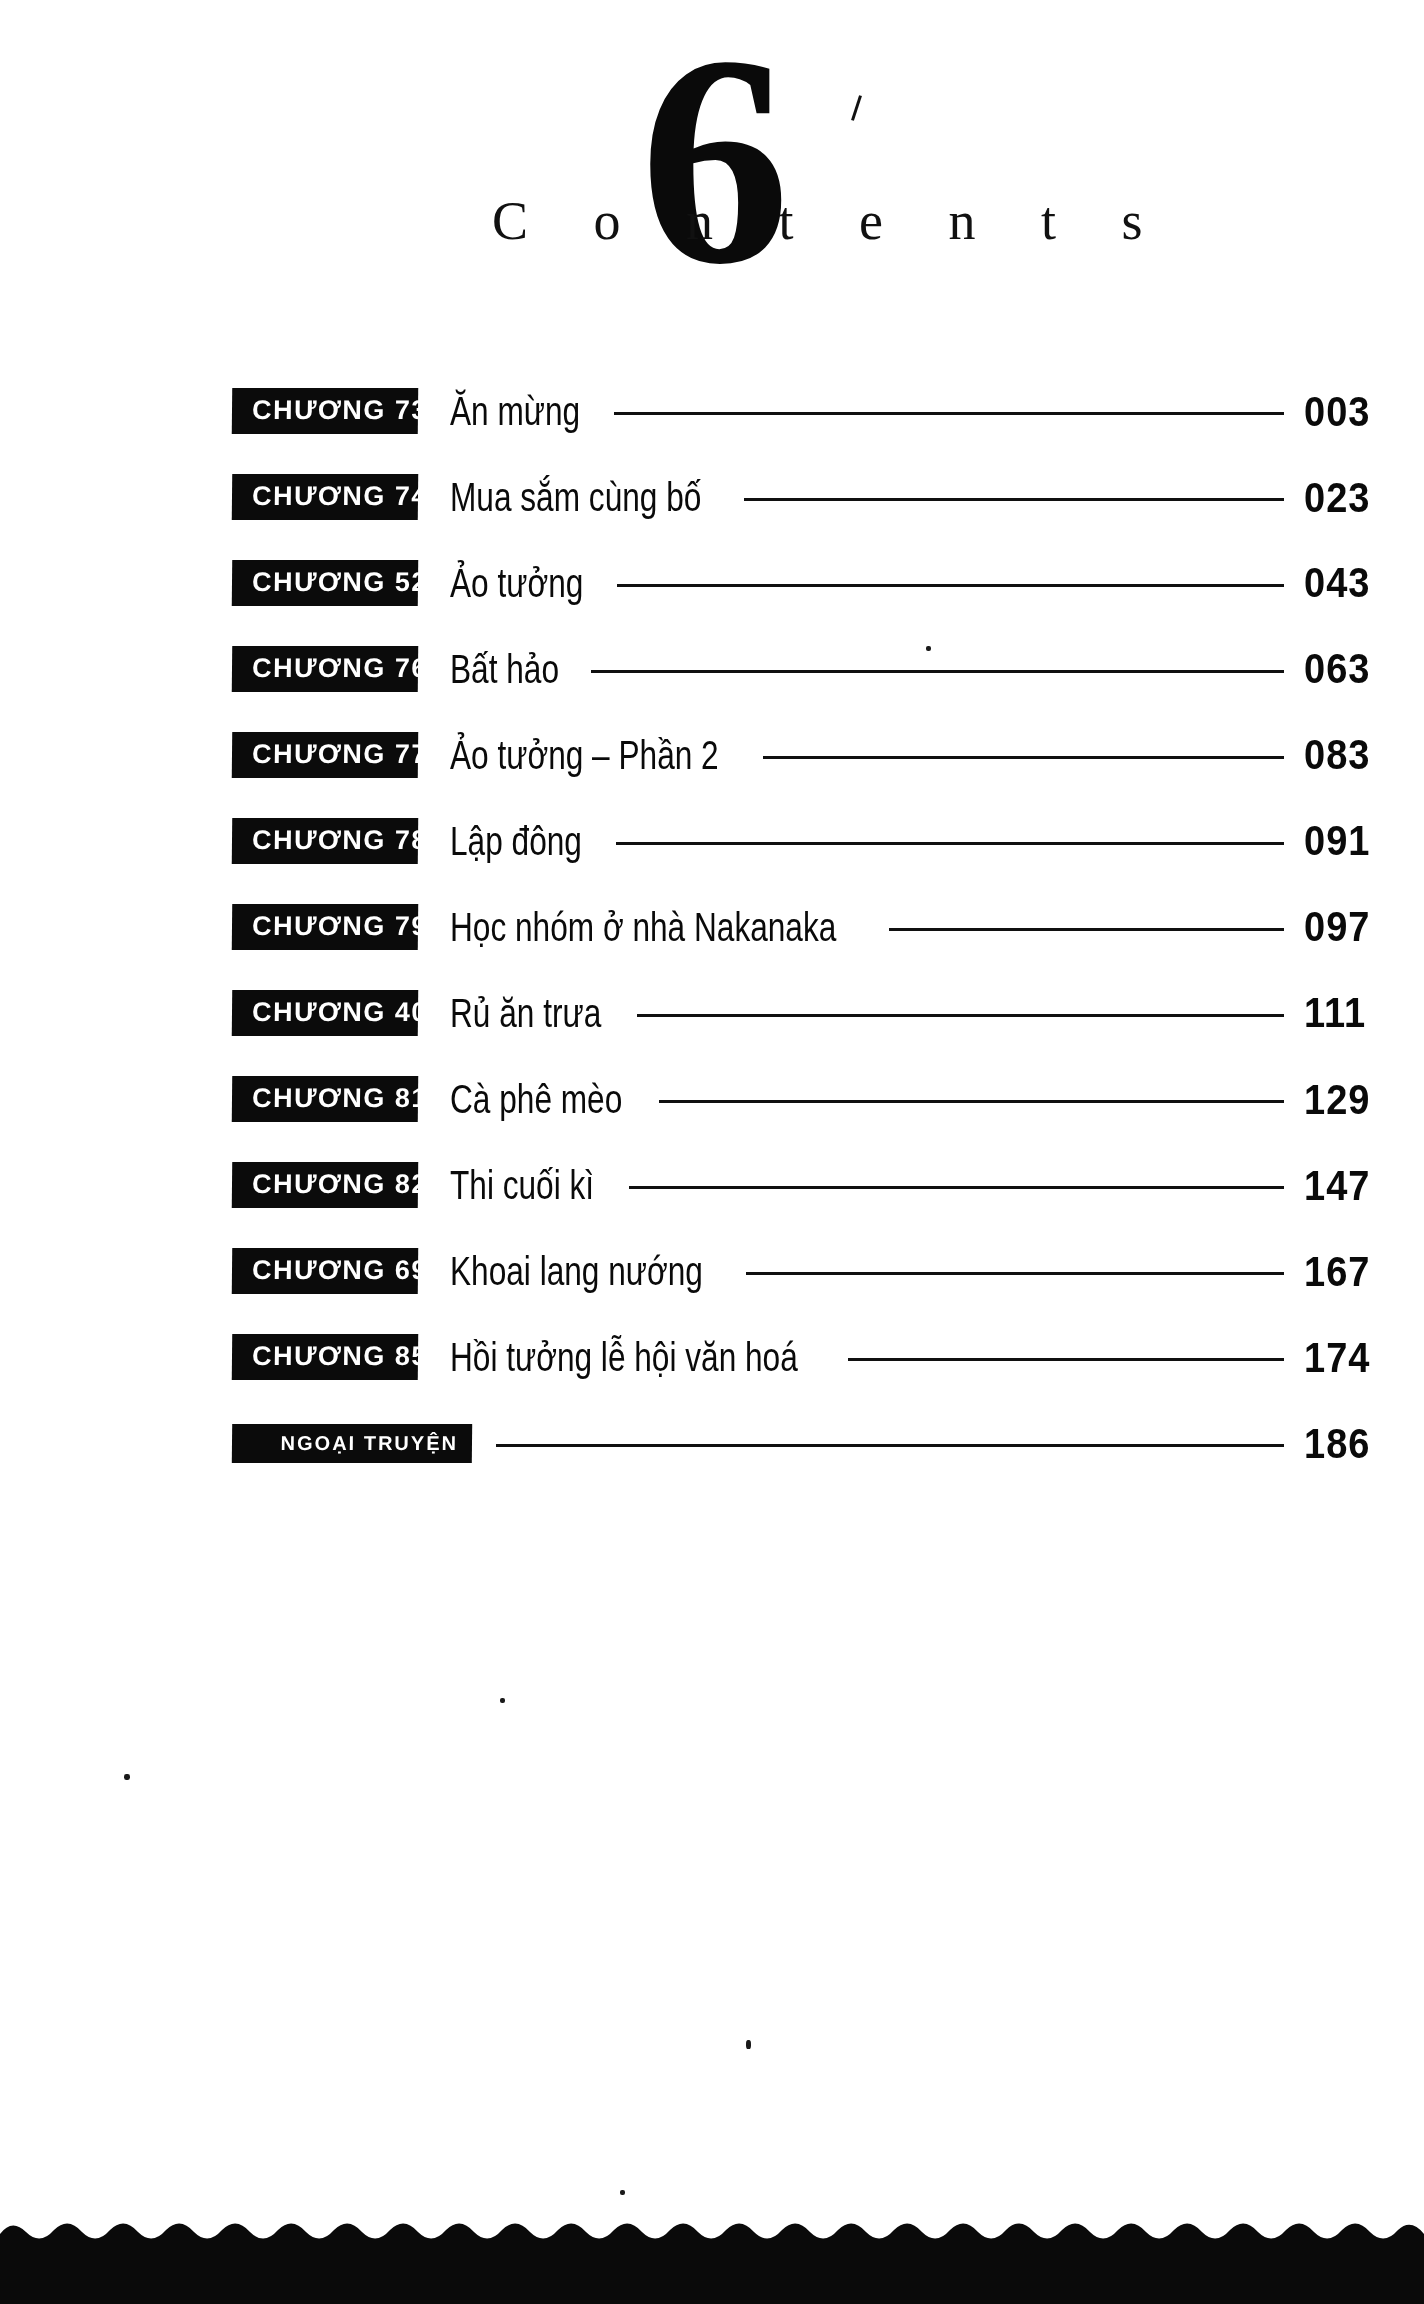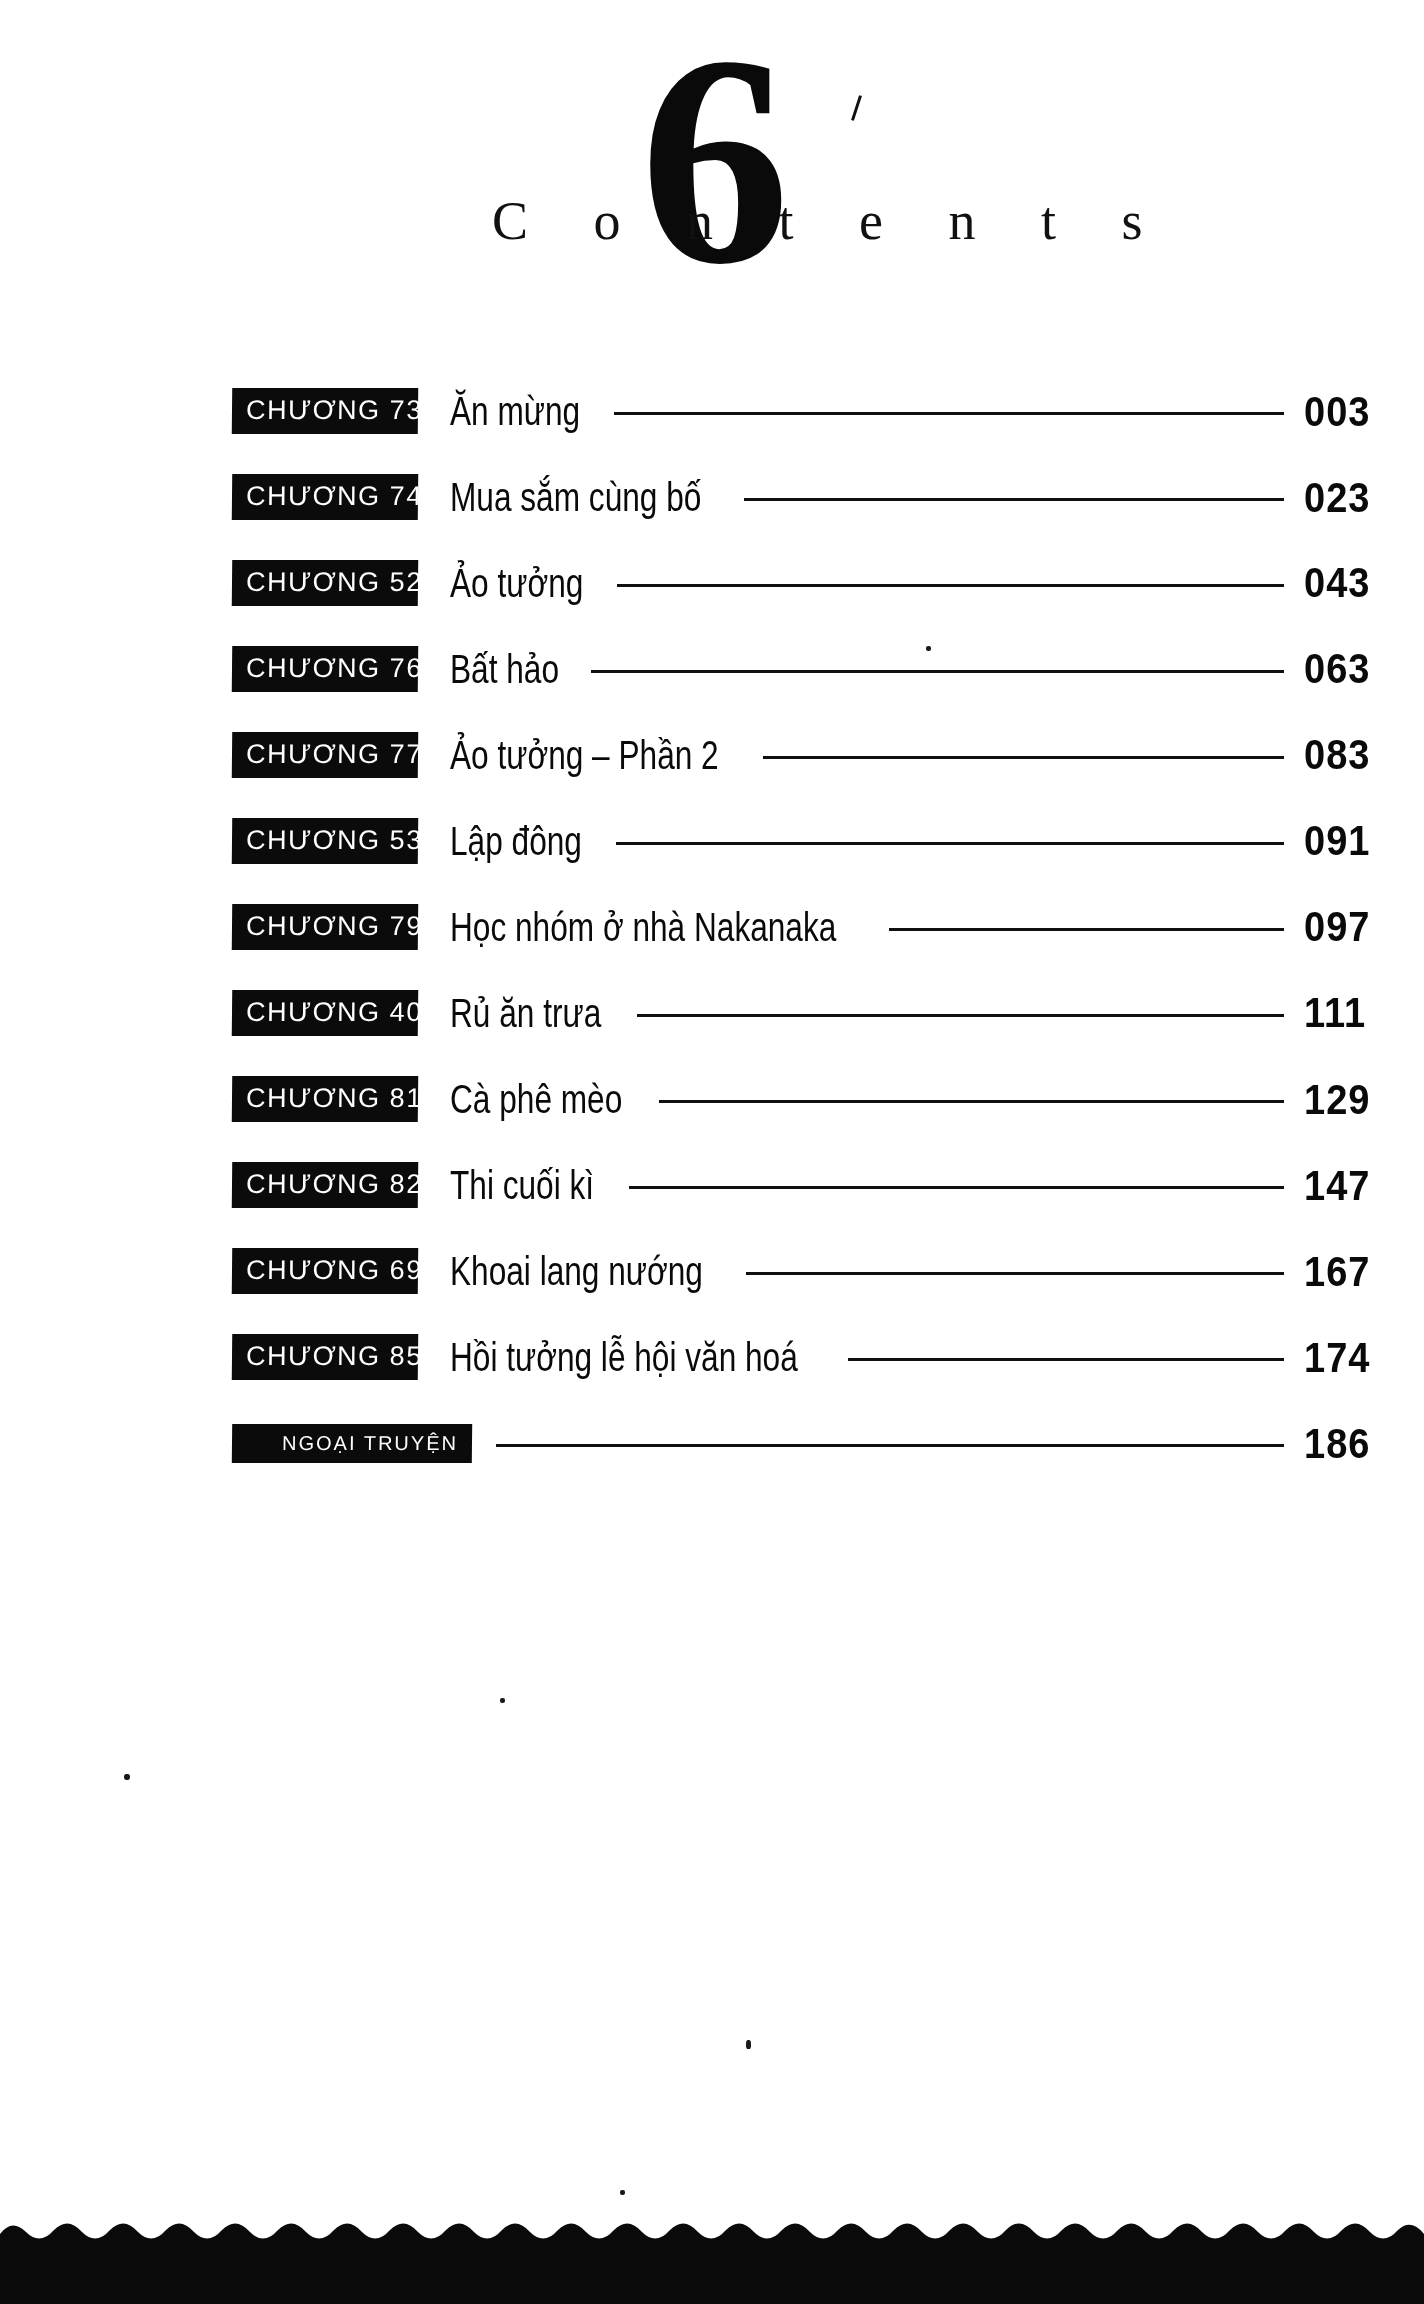--- a/index.html
+++ b/index.html
@@ -65,23 +65,23 @@
     align-items: center;
     height: 86px;
     padding-left: 232px;
     box-sizing: border-box;
   }
   .chip {
     background: #0b0b0b;
     color: #ffffff;
     font-family: "Liberation Sans Narrow", "Liberation Sans", sans-serif;
     font-size: 27px;
-    font-weight: 400;
+    font-weight: 700;
     letter-spacing: 1.5px;
-    padding: 9px 14px 10px 14px;
+    padding: 9px 14px 10px 20px;
     line-height: 1;
     white-space: nowrap;
     width: 186px;
     box-sizing: border-box;
     text-align: center;
     transform: skewX(-0.6deg);
   }
   .chip.wide {
     width: 240px;
     text-align: right;
@@ -190,21 +190,21 @@
   </div>
 
   <div class="toc-row">
     <div class="chip">CHƯƠNG 77</div>
     <div class="title">Ảo tưởng – Phần 2</div>
     <div class="leader"></div>
     <div class="page-num">083</div>
   </div>
 
   <div class="toc-row">
-    <div class="chip">CHƯƠNG 53</div>
+    <div class="chip">CHƯƠNG 78</div>
     <div class="title">Lập đông</div>
     <div class="leader"></div>
     <div class="page-num">091</div>
   </div>
 
   <div class="toc-row">
     <div class="chip">CHƯƠNG 79</div>
     <div class="title">Học nhóm ở nhà Nakanaka</div>
     <div class="leader"></div>
     <div class="page-num">097</div>

